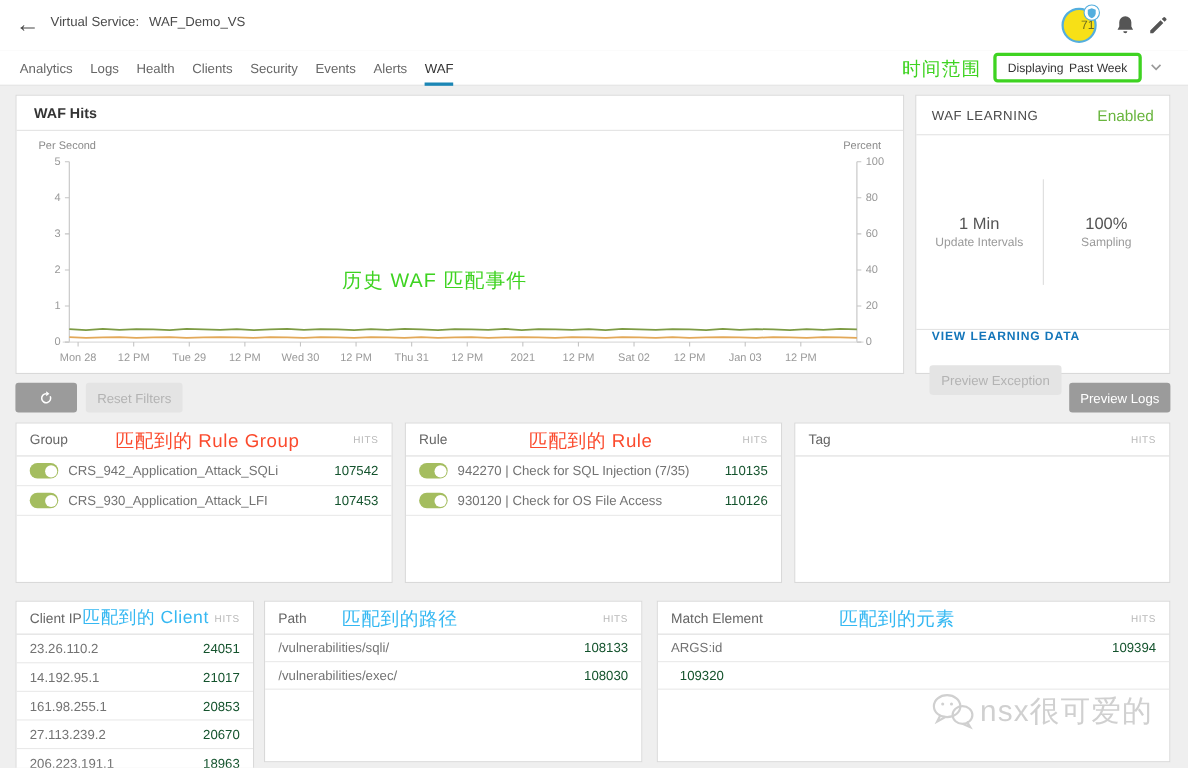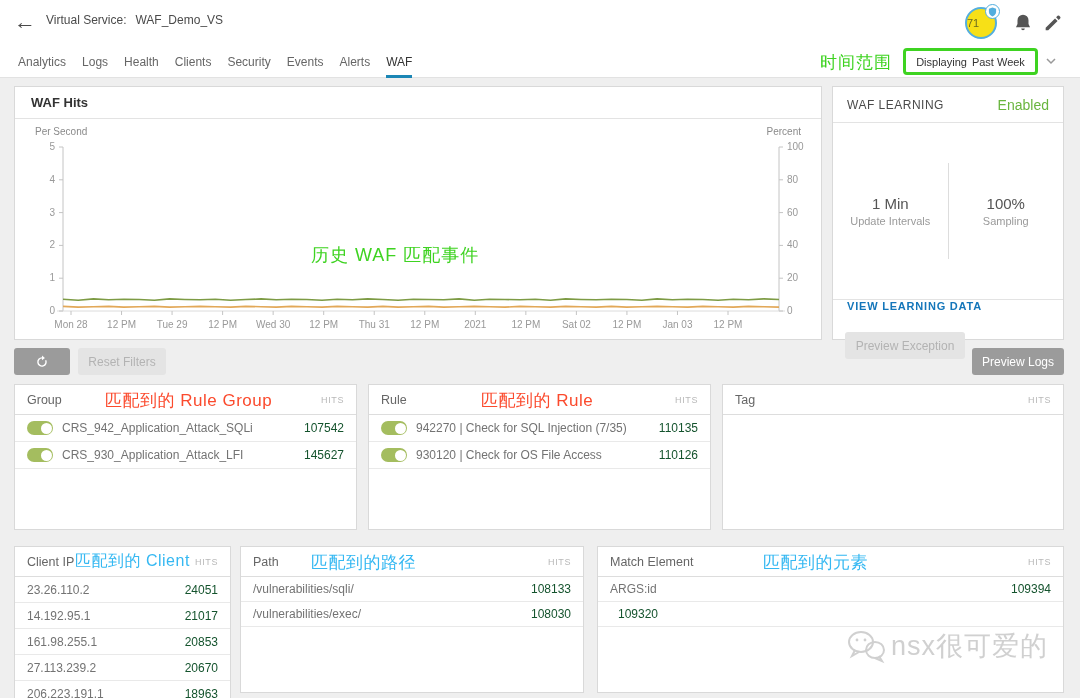--- a/index.html
+++ b/index.html
@@ -6,21 +6,21 @@
   html,body { width:1080px; height:698px; overflow:hidden; background:#efefef;
     font-family:"Liberation Sans", sans-serif; color:#4a4a4a; }
   .stage { position:relative; width:1080px; height:698px; }
 
   
   .app-header { position:absolute; left:0; top:0; width:1080px; height:46px; background:#fff; }
   .back-arrow { position:absolute; left:14px; top:9px; font-size:22px; color:#4a4a4a; cursor:pointer; }
   .vs-title { position:absolute; left:46px; top:13px; font-size:12px; color:#4a4a4a; }
   .vs-title .vs-name { margin-left:9px; }
   .health-badge { position:absolute; left:965px; top:7px; width:32px; height:32px; border-radius:50%;
-    background:#f7e017; border:2px solid #53aede; display:flex; align-items:center; justify-content:flex-start;
+    background:#f7e017; border:2px solid #53aede; display:flex; align-items:center; justify-content:flex-end;
     font-size:11px; color:#6b6b1f; cursor:pointer; }
   .shield-badge { position:absolute; right:-5px; top:-5px; width:15px; height:15px; border-radius:50%;
     background:#fff; border:1px solid #53aede; display:flex; align-items:center; justify-content:center; }
   .hdr-icon { position:absolute; top:12px; width:22px; height:22px; cursor:pointer; }
 
   
   .tab-bar { position:absolute; left:0; top:46px; width:1080px; height:32px; background:#fff;
     border-bottom:1px solid #e2e2e2; }
   .tabs { position:absolute; left:18px; top:0; height:32px; display:flex; align-items:center; }
   .tab { font-size:12px; color:#666; margin-right:16px; height:32px; line-height:32px; cursor:pointer; position:relative; }
@@ -251,21 +251,21 @@
           </span>
           <span class="row-label">CRS_942_Application_Attack_SQLi</span>
           <span class="row-hits">107542</span>
         </div>
 
         <div class="panel-row">
           <span class="toggle">
             <span class="knob"></span>
           </span>
           <span class="row-label">CRS_930_Application_Attack_LFI</span>
-          <span class="row-hits">145627</span>
+          <span class="row-hits">107453</span>
         </div>
       </div>
     <div class="annot red" style="left:90px; top:4px;">匹配到的 Rule Group</div>
   </div>
 
   <div class="card" style="left:368px; top:384px; width:343px; height:146px;">
     <div class="panel-head">
       <span class="panel-title">Rule</span>
       <span class="hits-label">HITS</span>
     </div>

